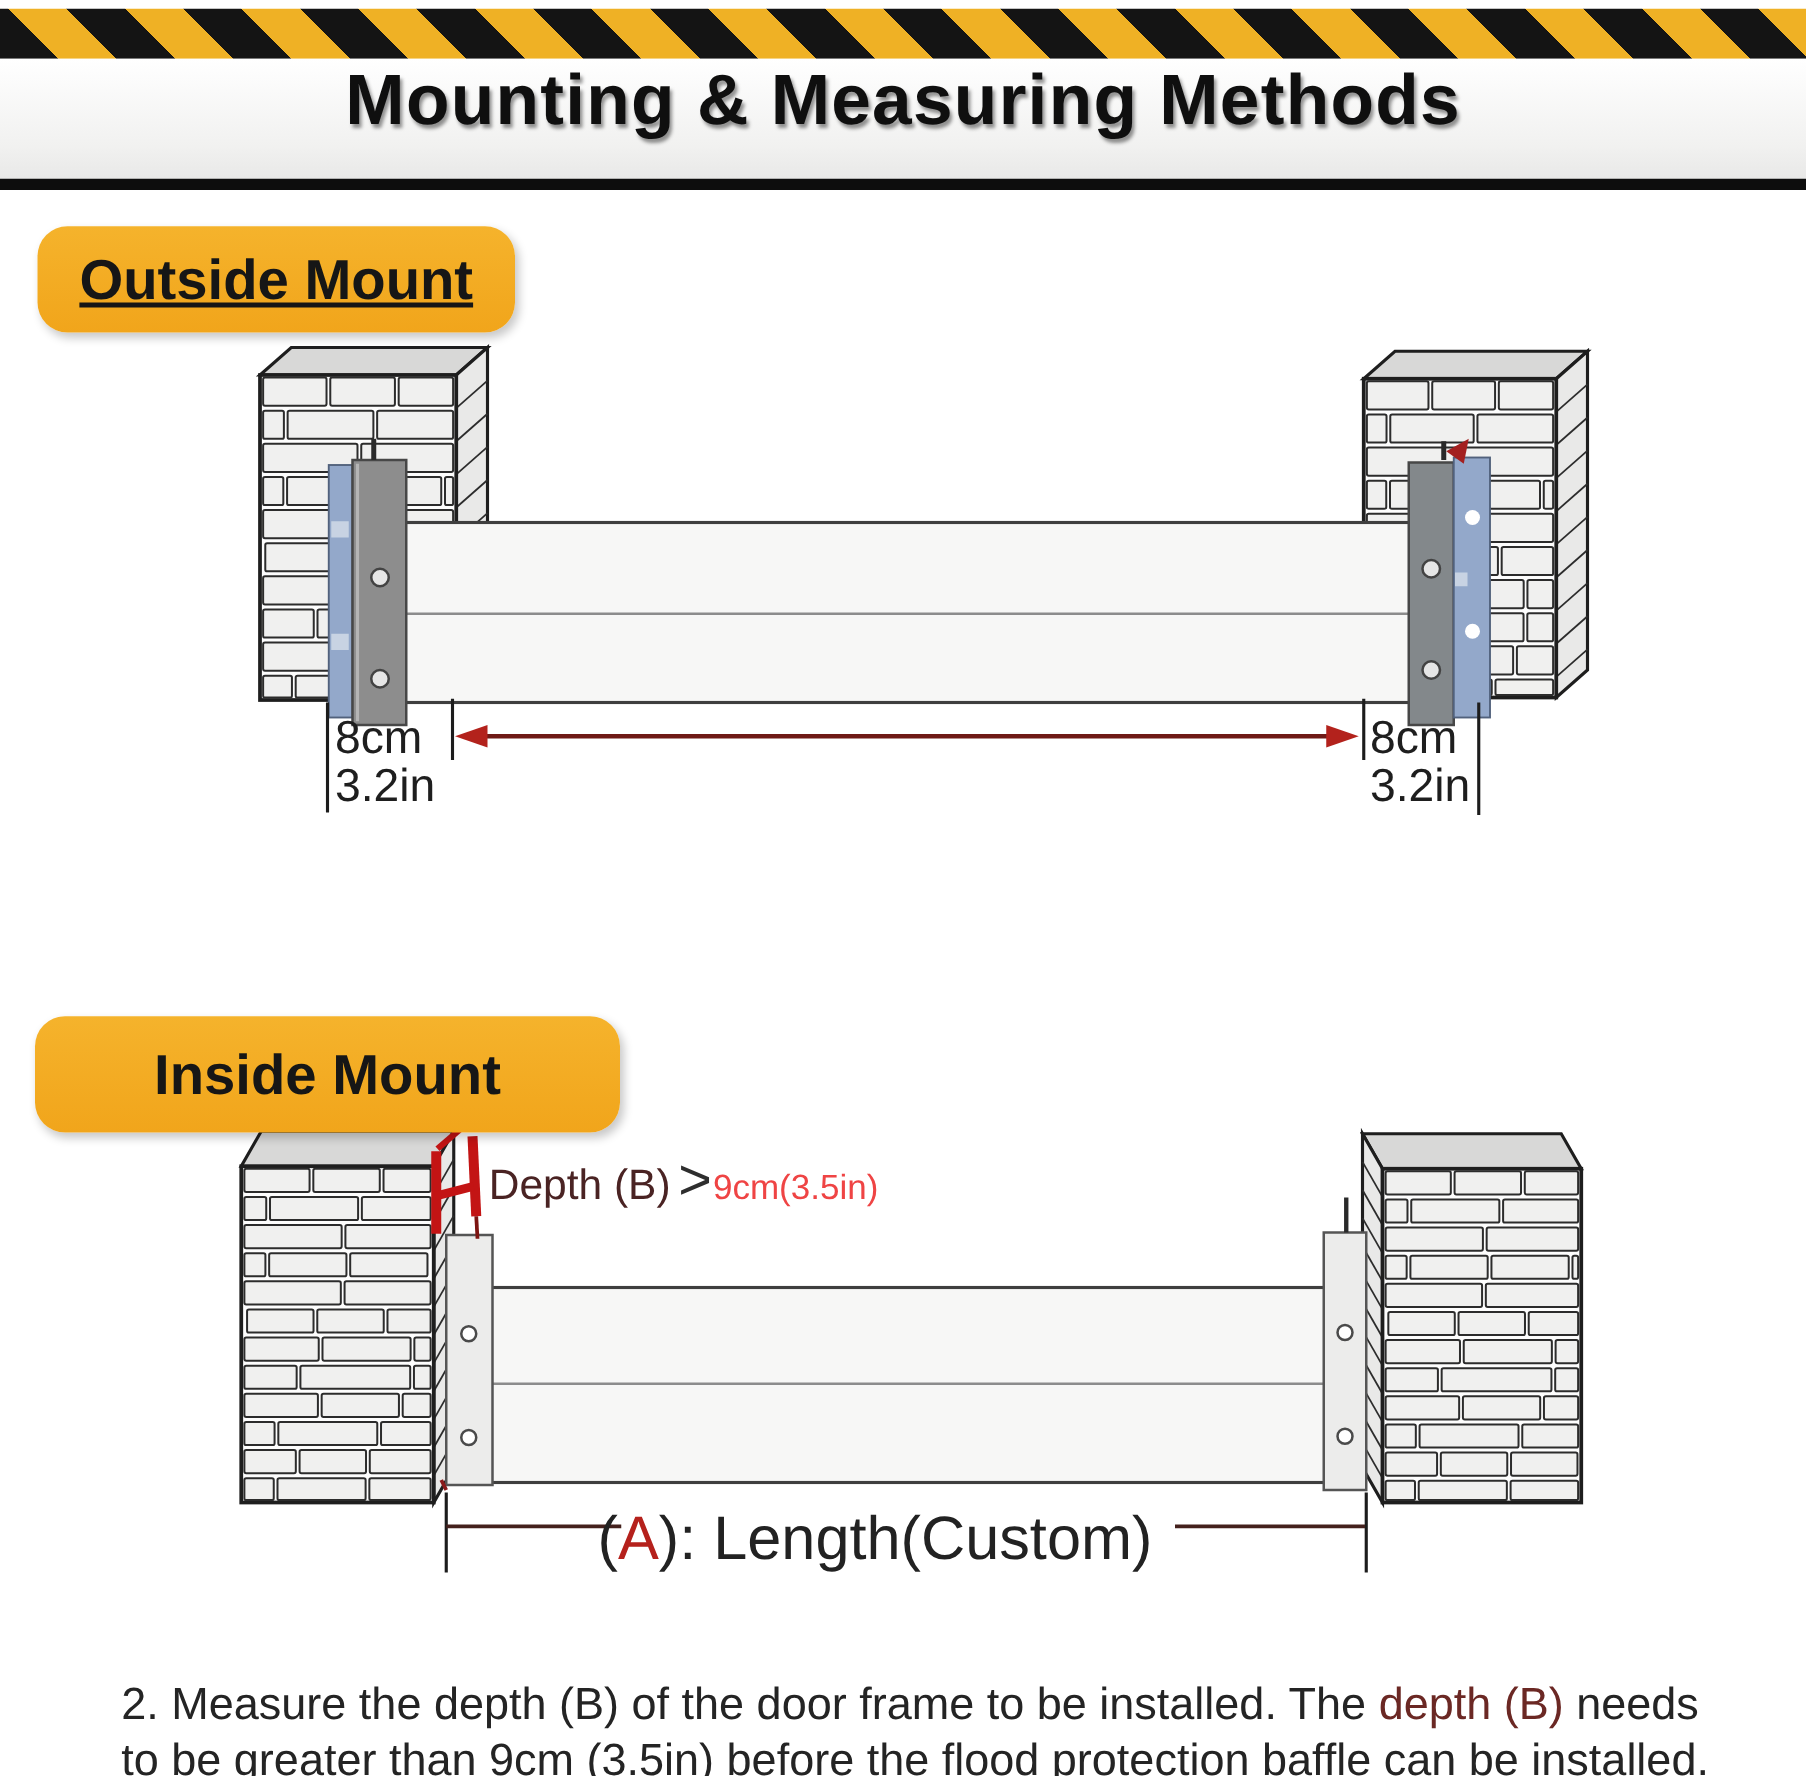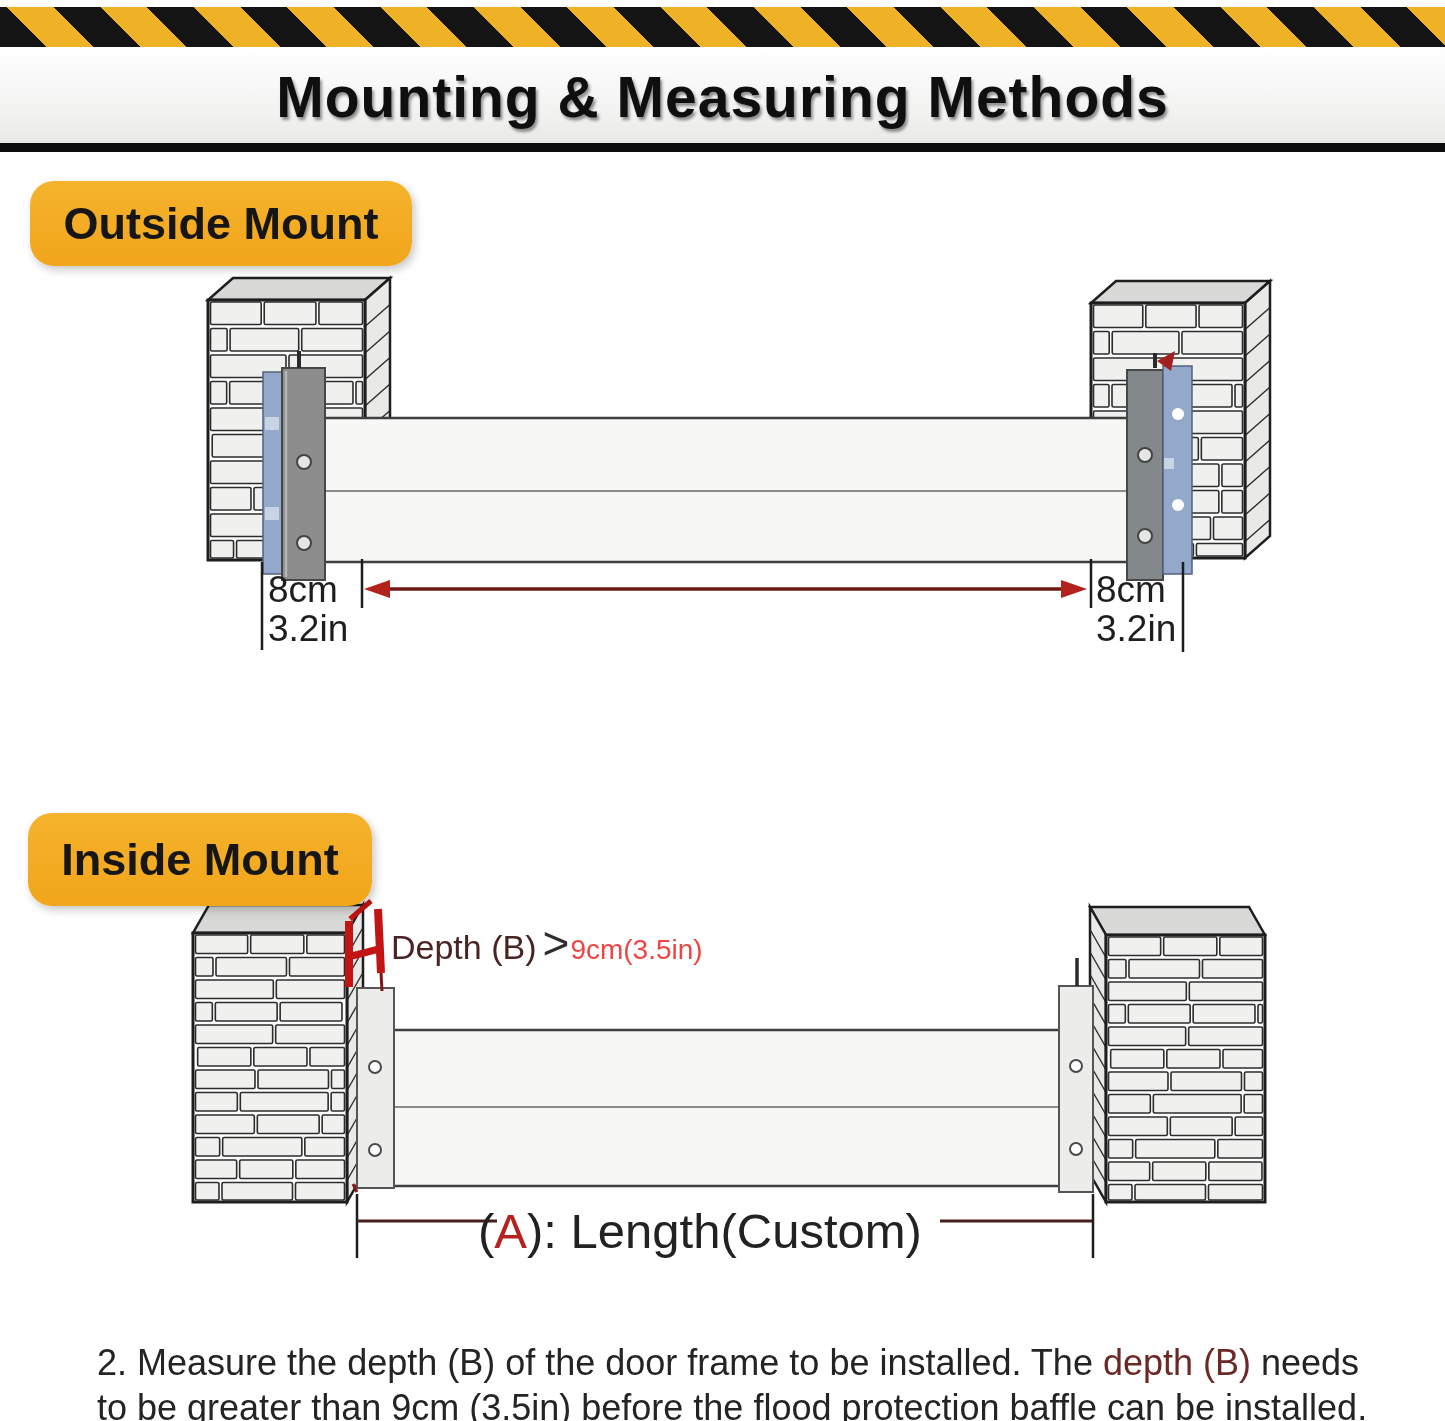--- a/index.html
+++ b/index.html
@@ -4,28 +4,28 @@
 <style>
   *{margin:0;padding:0;box-sizing:border-box}
   html,body{background:#fff}
   body{font-family:"Liberation Sans",sans-serif}
   .page{position:relative;width:1445px;height:1421px;background:#fff;overflow:hidden}
   #art{position:absolute;left:0;top:0;z-index:1}
   .hdr-white{position:absolute;left:0;top:0;width:100%;height:7px;background:#fff;z-index:2}
   .tape{position:absolute;left:0;top:7px;width:100%;height:40px;z-index:2}
   .titleband{position:absolute;left:0;top:47px;width:100%;height:100px;z-index:2;
     background:linear-gradient(180deg,#ffffff,#f1f1f0 70%,#e7e7e6);
-    display:flex;align-items:center;justify-content:center}
+    display:flex;align-items:flex-start;justify-content:center}
   .title{font-size:57px;font-weight:bold;letter-spacing:1px;color:#0f0f0f;
     text-shadow:2px 3px 3px rgba(0,0,0,.42)}
   .blackbar{position:absolute;left:0;top:143px;width:100%;height:9px;background:#0d0d0d;z-index:2}
   .badge{position:absolute;z-index:3;display:flex;align-items:center;justify-content:center;
     border-radius:24px;font-weight:bold;color:#161616;box-shadow:3px 4px 8px rgba(0,0,0,.22)}
   #badge-outside{left:30px;top:181px;width:382px;height:85px;font-size:45px}
-  #badge-inside{left:28px;top:813px;width:344px;height:93px;font-size:45px}
+  #badge-inside{left:28px;top:813px;width:468px;height:93px;font-size:45px}
   .lbl{position:absolute;z-index:3;color:#1e1e1e}
   .dim{font-size:37px;line-height:1.06}
   #dim-left{left:268px;top:570px}
   #dim-right{left:1096px;top:570px}
   .spanlabel{left:477px;top:599px;font-size:37px;white-space:nowrap}
   .spanlabel .bigA{font-size:48px;font-weight:bold;color:#C41D1D;margin-right:2px}
   .steps{font-size:36px;color:#242424;white-space:nowrap}
   #steps-outside{left:128px;top:692px}
   #steps-outside .step{margin-bottom:15px}
   .maroon{color:#6B2824}
@@ -298,21 +298,21 @@
       </g>
     </svg>
 
   <div class="hdr-white"></div>
   <div class="tape" style="background: repeating-linear-gradient(45deg, rgb(20, 20, 20) 0px, rgb(20, 20, 20) 33px, rgb(239, 177, 37) 33px, rgb(239, 177, 37) 66px);"></div>
   <div class="titleband">
     <div class="title">Mounting &amp; Measuring Methods</div>
   </div>
   <div class="blackbar"></div>
 
-  <div class="badge" id="badge-outside" style="background: linear-gradient(rgb(245, 179, 44), rgb(241, 165, 27));">Outside Mount</div>
+  <div class="badge" id="badge-outside" style="background: linear-gradient(rgb(245, 179, 44), rgb(241, 165, 27)); text-decoration: underline;">Outside Mount</div>
 
   <div class="lbl dim" id="dim-left">
     <div>8cm</div>
     <div>3.2in</div>
   </div>
   <div class="lbl dim" id="dim-right">
     <div>8cm</div>
     <div>3.2in</div>
   </div>
 

